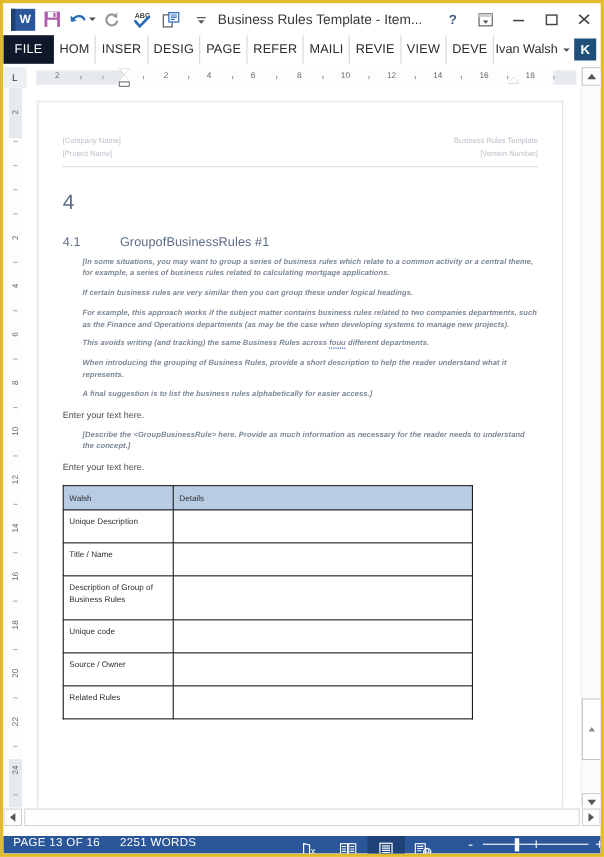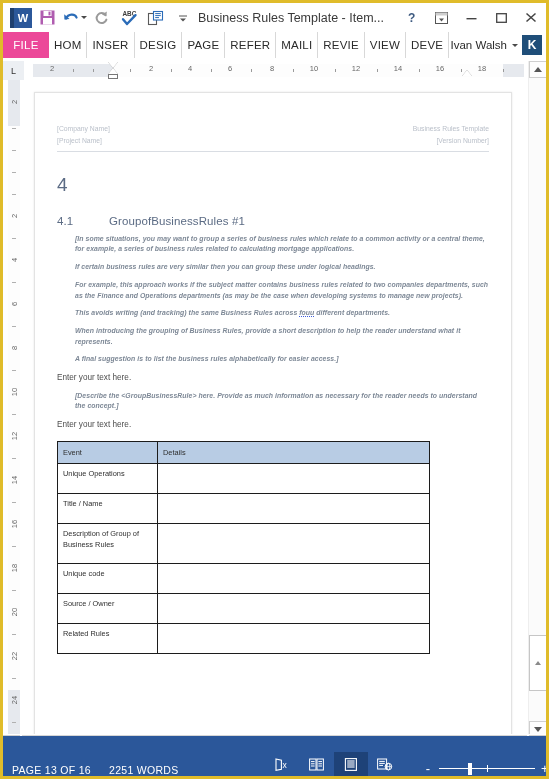--- a/index.html
+++ b/index.html
@@ -63,21 +63,21 @@
 
   
   .tabstrip {
     position: absolute; left: 0; top: 29px;
     width: 543px; height: 27px;
     background: #ffffff;
     display: flex; align-items: stretch;
     border-bottom: 1px solid #ffffff;
   }
   .tab-file {
-    background: #ec4899; color: #ffffff;
+    background: #0f172a; color: #ffffff;
     font-size: 11.5px; font-weight: normal;
     display: flex; align-items: center; justify-content: center;
     width: 46px;
     letter-spacing: .3px;
   }
   .tab {
     display: flex; align-items: center; justify-content: center;
     font-size: 11.5px; color: #2b2b2b;
     padding: 0 5px;
     border-right: 1px solid #d8d8d8;
@@ -310,24 +310,24 @@
   }
   .htrack {
     flex: 1; height: 16px;
     background: #fefefe; border: 1px solid #d6d6d6;
     margin: 0 2px;
   }
 
   
   .statusbar {
     position: absolute; left: 0; bottom: 0;
-    width: 543px; height: 40px;
+    width: 543px; height: 16px;
     background: #2b579a;
     color: #ffffff;
-    display: flex; align-items: flex-end;
+    display: flex; align-items: flex-start;
     font-size: 10.5px;
     letter-spacing: .3px;
   }
   .sb-item { padding: 0 9px; white-space: nowrap; }
   .sb-icons { display: flex; align-items: center; margin-left: 78px; gap: 0px;}
   .view-btn {
     width: 34px; height: 24px;
     display: flex; align-items: center; justify-content: center;
   }
   .view-btn.active { background: #1e4278; }
@@ -569,25 +569,25 @@
         <p class="guide">When introducing the grouping of Business Rules, provide a short description to help the reader understand what it represents.</p>
         <p class="guide">A final suggestion is to list the business rules alphabetically for easier access.]</p>
 
         <p class="entry">Enter your text here.</p>
         <p class="guide">[Describe the &lt;GroupBusinessRule&gt; here. Provide as much information as necessary for the reader needs to understand the concept.]</p>
         <p class="entry">Enter your text here.</p>
 
         <table class="btable">
           <tbody>
               <tr class="hdr">
-            <td class="col-item">Event</td>
+            <td class="col-item">Walsh</td>
             <td>Details</td>
           </tr>
           <tr>
-            <td class="col-item">Unique Operations</td>
+            <td class="col-item">Unique Description</td>
             <td></td>
           </tr>
           <tr>
             <td class="col-item">Title / Name</td>
             <td></td>
           </tr>
           <tr class="tall">
             <td class="col-item">Description of Group of Business Rules</td>
             <td></td>
           </tr>

